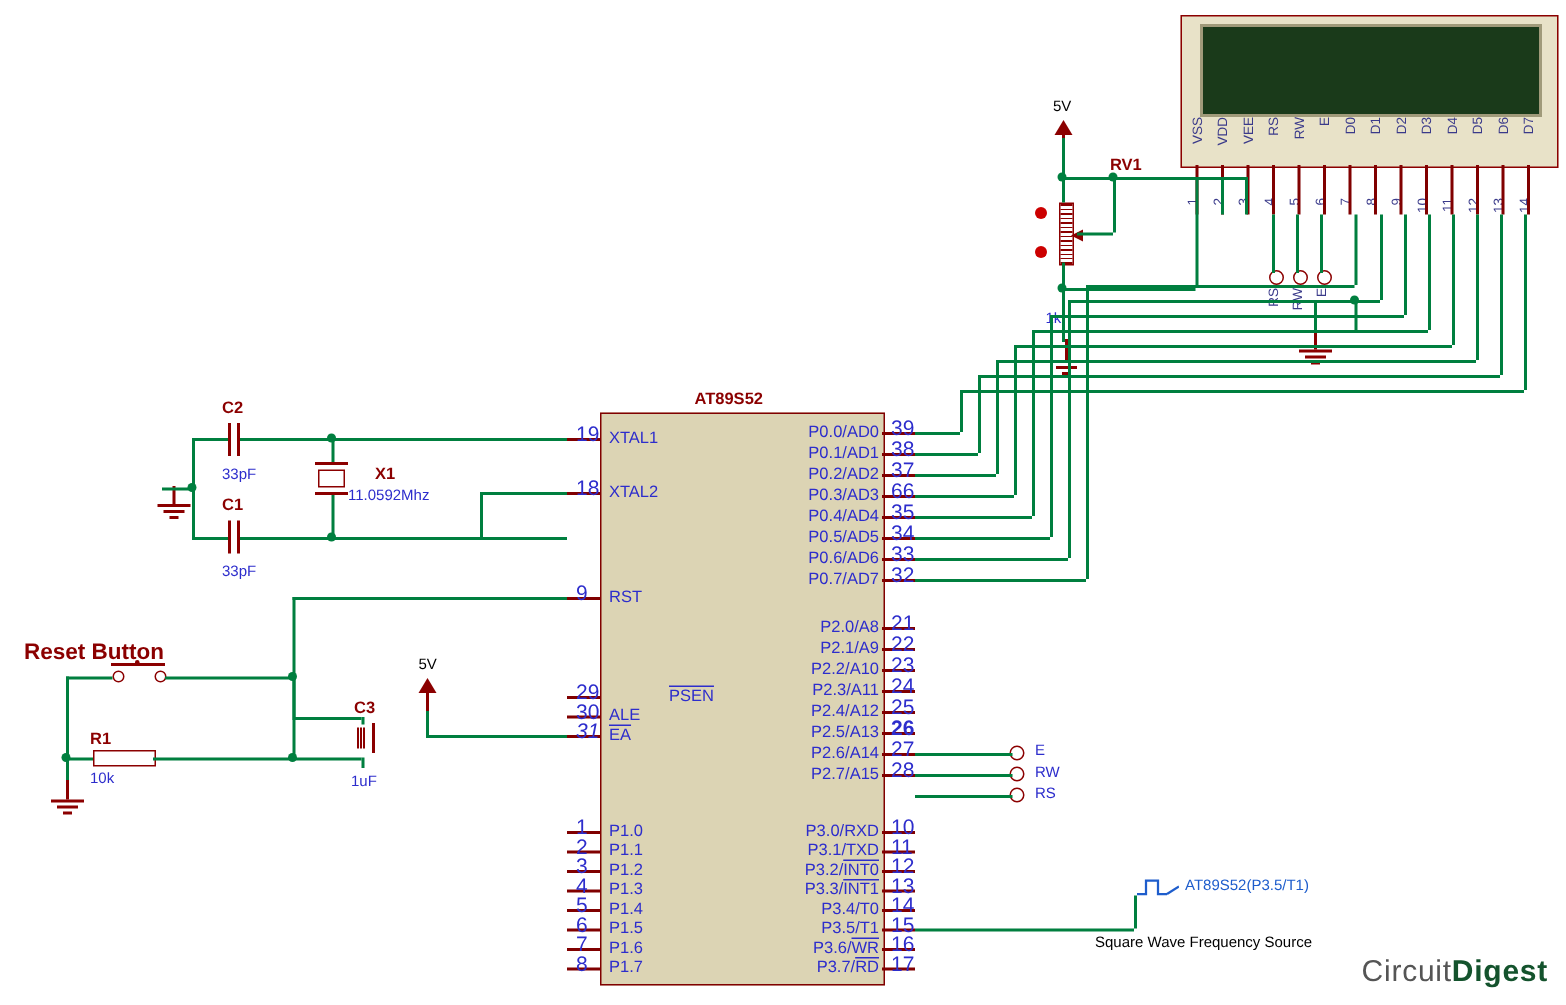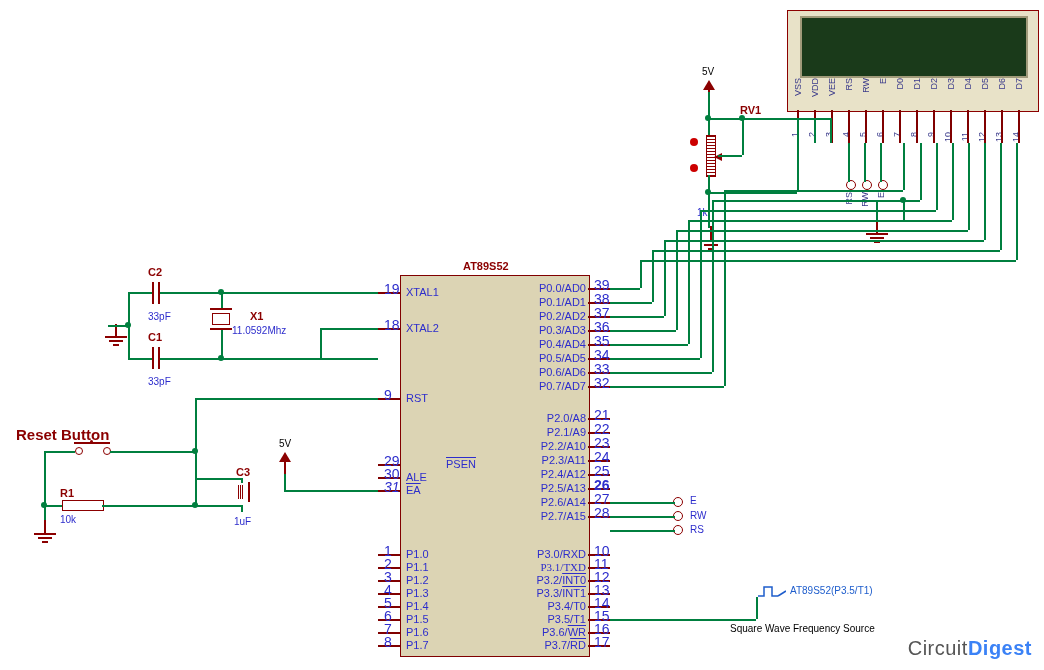--- a/index.html
+++ b/index.html
@@ -185,21 +185,21 @@
     <div class="pin-line" style="top: 288px; height: 1.5px; width: 22px; left: 588px;"></div>
     <div class="pin-num" style="top: 277px; left: 594px;">39</div>
     <div class="pin-label" style="top: 282px; right: 458px; text-align: right;">P0.0/AD0</div>
     <div class="pin-line" style="top: 302px; height: 1.5px; width: 22px; left: 588px;"></div>
     <div class="pin-num" style="top: 291px; left: 594px;">38</div>
     <div class="pin-label" style="top: 296px; right: 458px; text-align: right;">P0.1/AD1</div>
     <div class="pin-line" style="top: 316px; height: 1.5px; width: 22px; left: 588px;"></div>
     <div class="pin-num" style="top: 305px; left: 594px;">37</div>
     <div class="pin-label" style="top: 310px; right: 458px; text-align: right;">P0.2/AD2</div>
     <div class="pin-line" style="top: 330px; height: 1.5px; width: 22px; left: 588px;"></div>
-    <div class="pin-num" style="top: 319px; left: 594px;">36</div>
+    <div class="pin-num" style="top: 319px; left: 594px;">66</div>
     <div class="pin-label" style="top: 324px; right: 458px; text-align: right;">P0.3/AD3</div>
     <div class="pin-line" style="top: 344px; height: 1.5px; width: 22px; left: 588px;"></div>
     <div class="pin-num" style="top: 333px; left: 594px;">35</div>
     <div class="pin-label" style="top: 338px; right: 458px; text-align: right;">P0.4/AD4</div>
     <div class="pin-line" style="top: 358px; height: 1.5px; width: 22px; left: 588px;"></div>
     <div class="pin-num" style="top: 347px; left: 594px;">34</div>
     <div class="pin-label" style="top: 352px; right: 458px; text-align: right;">P0.5/AD5</div>
     <div class="pin-line" style="top: 372px; height: 1.5px; width: 22px; left: 588px;"></div>
     <div class="pin-num" style="top: 361px; left: 594px;">33</div>
     <div class="pin-label" style="top: 366px; right: 458px; text-align: right;">P0.6/AD6</div>
@@ -232,21 +232,21 @@
     <div class="pin-line" style="top: 516px; height: 1.5px; width: 22px; left: 588px;"></div>
     <div class="pin-num" style="top: 505px; left: 594px; text-align: center;">28</div>
     <div class="pin-label" style="top: 510px; right: 458px; text-align: right;">P2.7/A15</div>
   </div>
 <div id="mcu-right-p3">
     <div class="pin-line" style="top: 554px; height: 1.5px; width: 22px; left: 588px;"></div>
     <div class="pin-num" style="top: 543px; left: 594px;">10</div>
     <div class="pin-label" style="top: 548px; right: 458px; text-align: right;">P3.0/RXD</div>
     <div class="pin-line" style="top: 567px; height: 1.5px; width: 22px; left: 588px;"></div>
     <div class="pin-num" style="top: 556px; left: 594px;">11</div>
-    <div class="pin-label" style="top: 561px; right: 458px;  font-family: Liberation Serif, serif;">P3.1/TXD</div>
+    <div class="pin-label" style="top: 561px; right: 458px; ">P3.1/TXD</div>
     <div class="pin-line" style="top: 580px; height: 1.5px; width: 22px; left: 588px;"></div>
     <div class="pin-num" style="top: 569px; left: 594px;">12</div>
     <div class="pin-label" style="top: 574px; right: 458px; text-align: right;">P3.2/<span style="text-decoration:overline">INT0</span></div>
     <div class="pin-line" style="top: 593px; height: 1.5px; width: 22px; left: 588px;"></div>
     <div class="pin-num" style="top: 582px; left: 594px;">13</div>
     <div class="pin-label" style="top: 587px; right: 458px; text-align: right;">P3.3/<span style="text-decoration:overline">INT1</span></div>
     <div class="pin-line" style="top: 606px; height: 1.5px; width: 22px; left: 588px;"></div>
     <div class="pin-num" style="top: 595px; left: 594px;">14</div>
     <div class="pin-label" style="top: 600px; right: 458px; text-align: right;">P3.4/T0</div>
     <div class="pin-line" style="top: 619px; height: 1.5px; width: 22px; left: 588px;"></div>
@@ -459,14 +459,14 @@
     <div class="junction" style="left: 705px; top: 115px;"></div>
     <div class="wire-green" style="left: 708px; top: 92px; height: 26px; width: 2px;"></div>
     <div class="wire-green" style="left: 610px; top: 502px; width: 65px; height: 2px;"></div>
     <div class="wire-green" style="left: 610px; top: 516px; width: 65px; height: 2px;"></div>
     <div class="wire-green" style="left: 610px; top: 530px; width: 65px; height: 2px;"></div>
     <div class="wire-green" style="left: 610px; top: 619px; width: 146px; height: 2px;"></div>
     <div class="wire-green" style="left: 756px; top: 597px; height: 22px; width: 2px;"></div>
   </div>
 
 <div style="position:absolute; right:12px; bottom:10px; font-size:20px; color:#555; letter-spacing:0.5px;">
-  <span style="font-weight:300;">Circuit</span><span style="font-weight:bold; color:#3b82f6;">Digest</span>
+  <span style="font-weight:300;">Circuit</span><span style="font-weight:bold; color:#14532d;">Digest</span>
 </div>
 
 </body></html>

